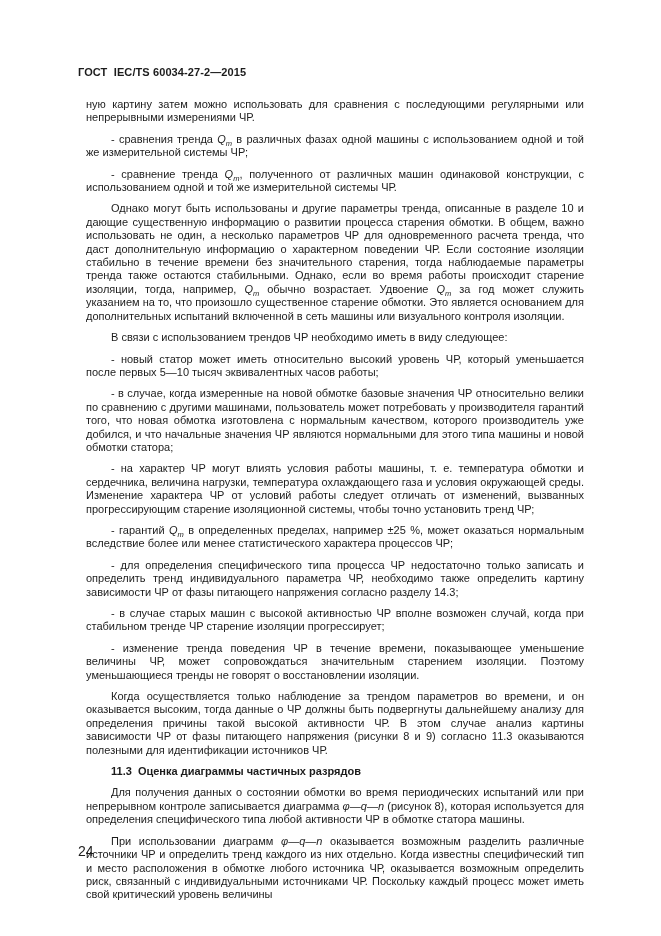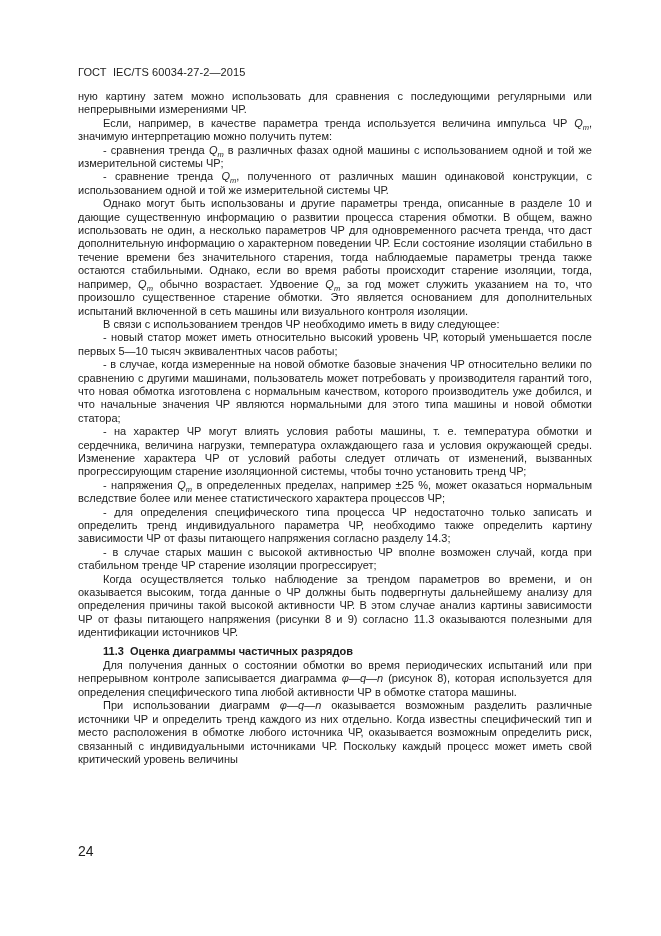--- a/index.html
+++ b/index.html
@@ -6,30 +6,30 @@
   .page{
     position:relative;
     width:661px;height:936px;
     background:#ffffff;
     font-family:"Liberation Sans",sans-serif;
     color:#1c1c1c;
     overflow:hidden;
   }
   .doc-header{
     position:absolute;left:78px;top:66px;
-    font-size:11px;font-weight:normal;
+    font-size:11px;font-weight:bold;
     white-space:pre-wrap;
     letter-spacing:0.1px;
   }
   .doc-body{
     position:absolute;left:78px;top:90px;width:514px;
     font-size:11px;line-height:13.4px;
   }
   .para{
-    margin:0;
+    margin:8px;
     text-align:justify;
     text-indent:25px;
     hyphens:manual;
   }
   .para.continuation{text-indent:0;}
   .para.heading{
     font-weight:bold;
     text-align:left;
     margin-top:5px;
     margin-bottom:1px;
@@ -45,31 +45,31 @@
   }
 </style>
 </head>
 <body>
 
 <div class="page">
   <div class="doc-header">ГОСТ&nbsp; IEC/TS 60034-27-2—2015</div>
 
   <div class="doc-body">
       <p class="para continuation"><span>ную картину затем можно использовать для сравнения с последующими регулярными или непрерывными измерениями ЧР.</span></p>
-      <p class="para indent"><span>Если, например, в качестве параметра тренда используется величина импульса ЧР </span><span class="it">Q</span><sub class="sb it">m</sub><span>, значимую интерпретацию можно получить путем:</span></p>
       <p class="para list"><span>- сравнения тренда </span><span class="it">Q</span><sub class="sb it">m</sub><span> в различных фазах одной машины с использованием одной и той же изме­рительной системы ЧР;</span></p>
       <p class="para list"><span>- сравнение тренда </span><span class="it">Q</span><sub class="sb it">m</sub><span>, полученного от различных машин одинаковой конструкции, с использова­нием одной и той же измерительной системы ЧР.</span></p>
       <p class="para indent"><span>Однако могут быть использованы и другие параметры тренда, описанные в разделе 10 и дающие существенную информацию о развитии процесса старения обмотки. В общем, важно использовать не один, а несколько параметров ЧР для одновременного расчета тренда, что даст дополнительную инфор­мацию о характерном поведении ЧР. Если состояние изоляции стабильно в течение времени без значи­тельного старения, тогда наблюдаемые параметры тренда также остаются стабильными. Однако, если во время работы происходит старение изоляции, тогда, например, </span><span class="it">Q</span><sub class="sb it">m</sub><span> обычно возрастает. Удвоение </span><span class="it">Q</span><sub class="sb it">m</sub><span> за год может служить указанием на то, что произошло существенное старение обмотки. Это является основанием для дополнительных испытаний включенной в сеть машины или визуального контроля изоляции.</span></p>
       <p class="para indent"><span>В связи с использованием трендов ЧР необходимо иметь в виду следующее:</span></p>
       <p class="para list"><span>- новый статор может иметь относительно высокий уровень ЧР, который уменьшается после пер­вых 5—10 тысяч эквивалентных часов работы;</span></p>
       <p class="para list"><span>- в случае, когда измеренные на новой обмотке базовые значения ЧР относительно велики по сравнению с другими машинами, пользователь может потребовать у производителя гарантий того, что новая обмотка изготовлена с нормальным качеством, которого производитель уже добился, и что начальные значения ЧР являются нормальными для этого типа машины и новой обмотки статора;</span></p>
       <p class="para list"><span>- на характер ЧР могут влиять условия работы машины, т. е. температура обмотки и сердечника, величина нагрузки, температура охлаждающего газа и условия окружающей среды. Изменение характе­ра ЧР от условий работы следует отличать от изменений, вызванных прогрессирующим старение изоля­ционной системы, чтобы точно установить тренд ЧР;</span></p>
-      <p class="para list"><span>- напряжения </span><span class="it">Q</span><sub class="sb it">m</sub><span> в определенных пределах, например ±25 %, может оказаться нормальным вслед­ствие более или менее статистического характера процессов ЧР;</span></p>
+      <p class="para list"><span>- гарантий </span><span class="it">Q</span><sub class="sb it">m</sub><span> в определенных пределах, например ±25 %, может оказаться нормальным вслед­ствие более или менее статистического характера процессов ЧР;</span></p>
       <p class="para list"><span>- для определения специфического типа процесса ЧР недостаточно только записать и определить тренд индивидуального параметра ЧР, необходимо также определить картину зависимости ЧР от фазы питающего напряжения согласно разделу 14.3;</span></p>
       <p class="para list"><span>- в случае старых машин с высокой активностью ЧР вполне возможен случай, когда при стабиль­ном тренде ЧР старение изоляции прогрессирует;</span></p>
+      <p class="para list"><span>- изменение тренда поведения ЧР в течение времени, показывающее уменьшение величины ЧР, может сопровождаться значительным старением изоляции. Поэтому уменьшающиеся тренды не гово­рят о восстановлении изоляции.</span></p>
       <p class="para indent"><span>Когда осуществляется только наблюдение за трендом параметров во времени, и он оказывается высоким, тогда данные о ЧР должны быть подвергнуты дальнейшему анализу для определения причины такой высокой активности ЧР. В этом случае анализ картины зависимости ЧР от фазы питающего напря­жения (рисунки 8 и 9) согласно 11.3 оказываются полезными для идентификации источников ЧР.</span></p>
       <p class="para heading"><span>11.3&nbsp; Оценка диаграммы частичных разрядов</span></p>
       <p class="para indent"><span>Для получения данных о состоянии обмотки во время периодических испытаний или при непрерыв­ном контроле записывается диаграмма </span><span class="it">φ</span><span>—</span><span class="it">q</span><span>—</span><span class="it">n</span><span> (рисунок 8), которая используется для определения спе­цифического типа любой активности ЧР в обмотке статора машины.</span></p>
       <p class="para indent"><span>При использовании диаграмм </span><span class="it">φ</span><span>—</span><span class="it">q</span><span>—</span><span class="it">n</span><span> оказывается возможным разделить различные источники ЧР и определить тренд каждого из них отдельно. Когда известны специфический тип и место расположе­ния в обмотке любого источника ЧР, оказывается возможным определить риск, связанный с индивиду­альными источниками ЧР. Поскольку каждый процесс может иметь свой критический уровень величины</span></p>
     </div>
 
   <div class="page-number">24</div>
 </div>
 
 </body></html>

